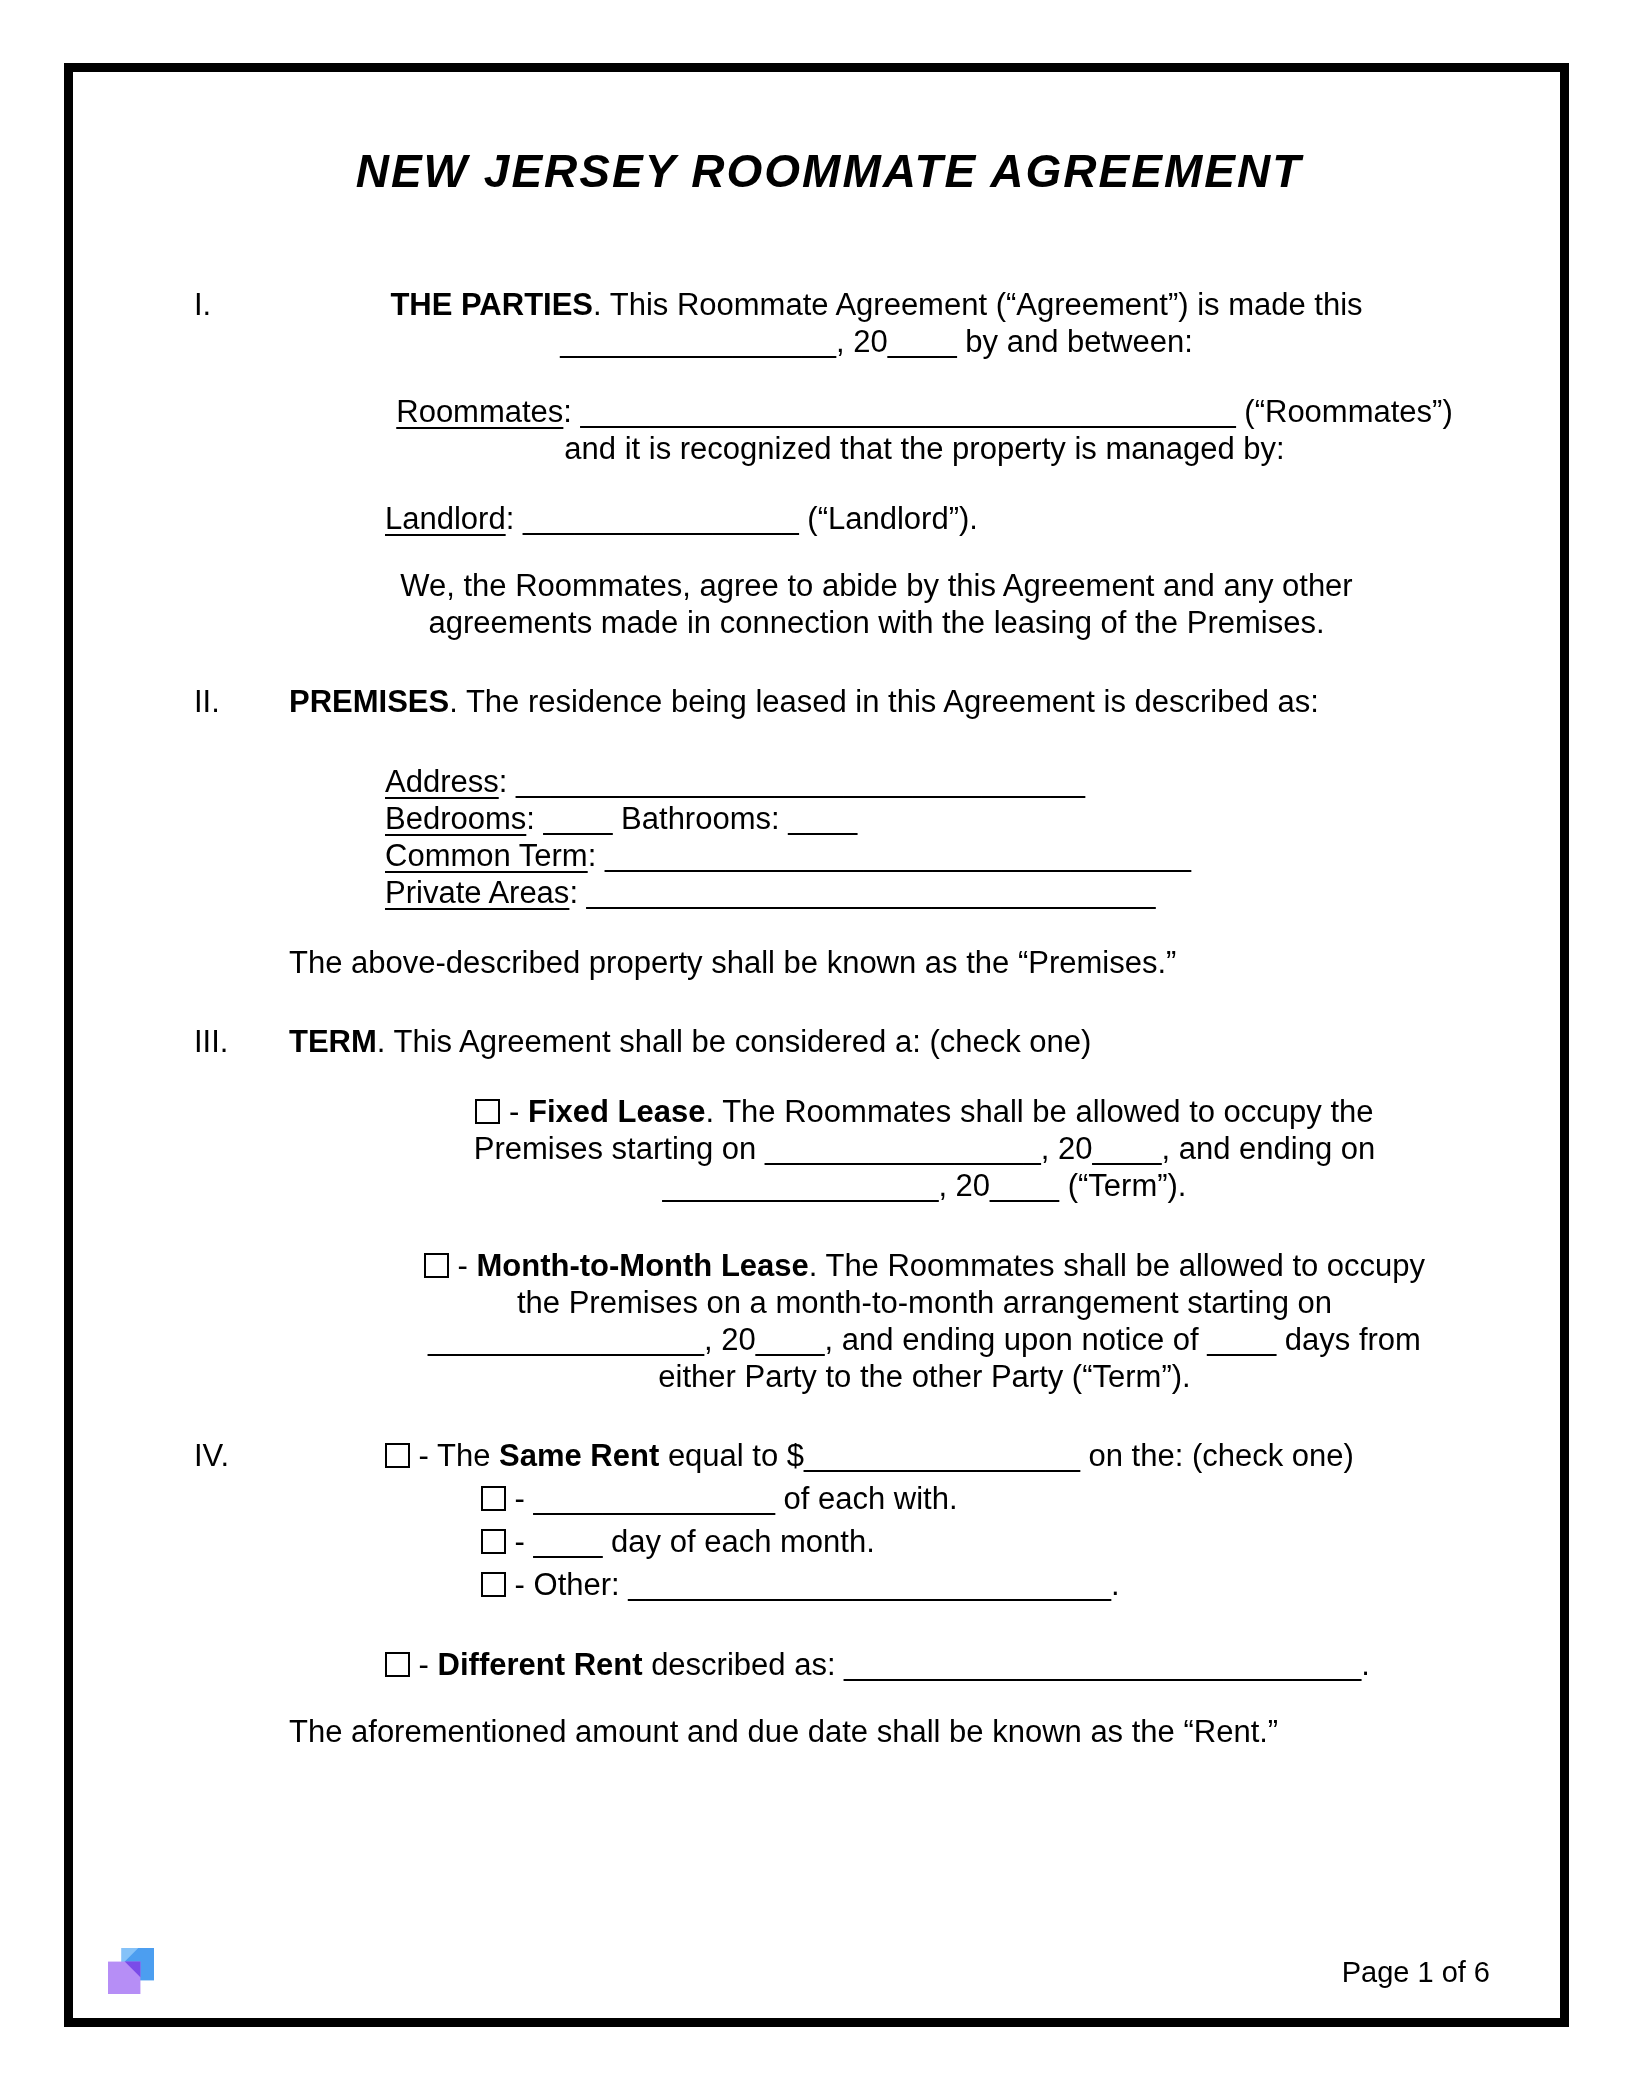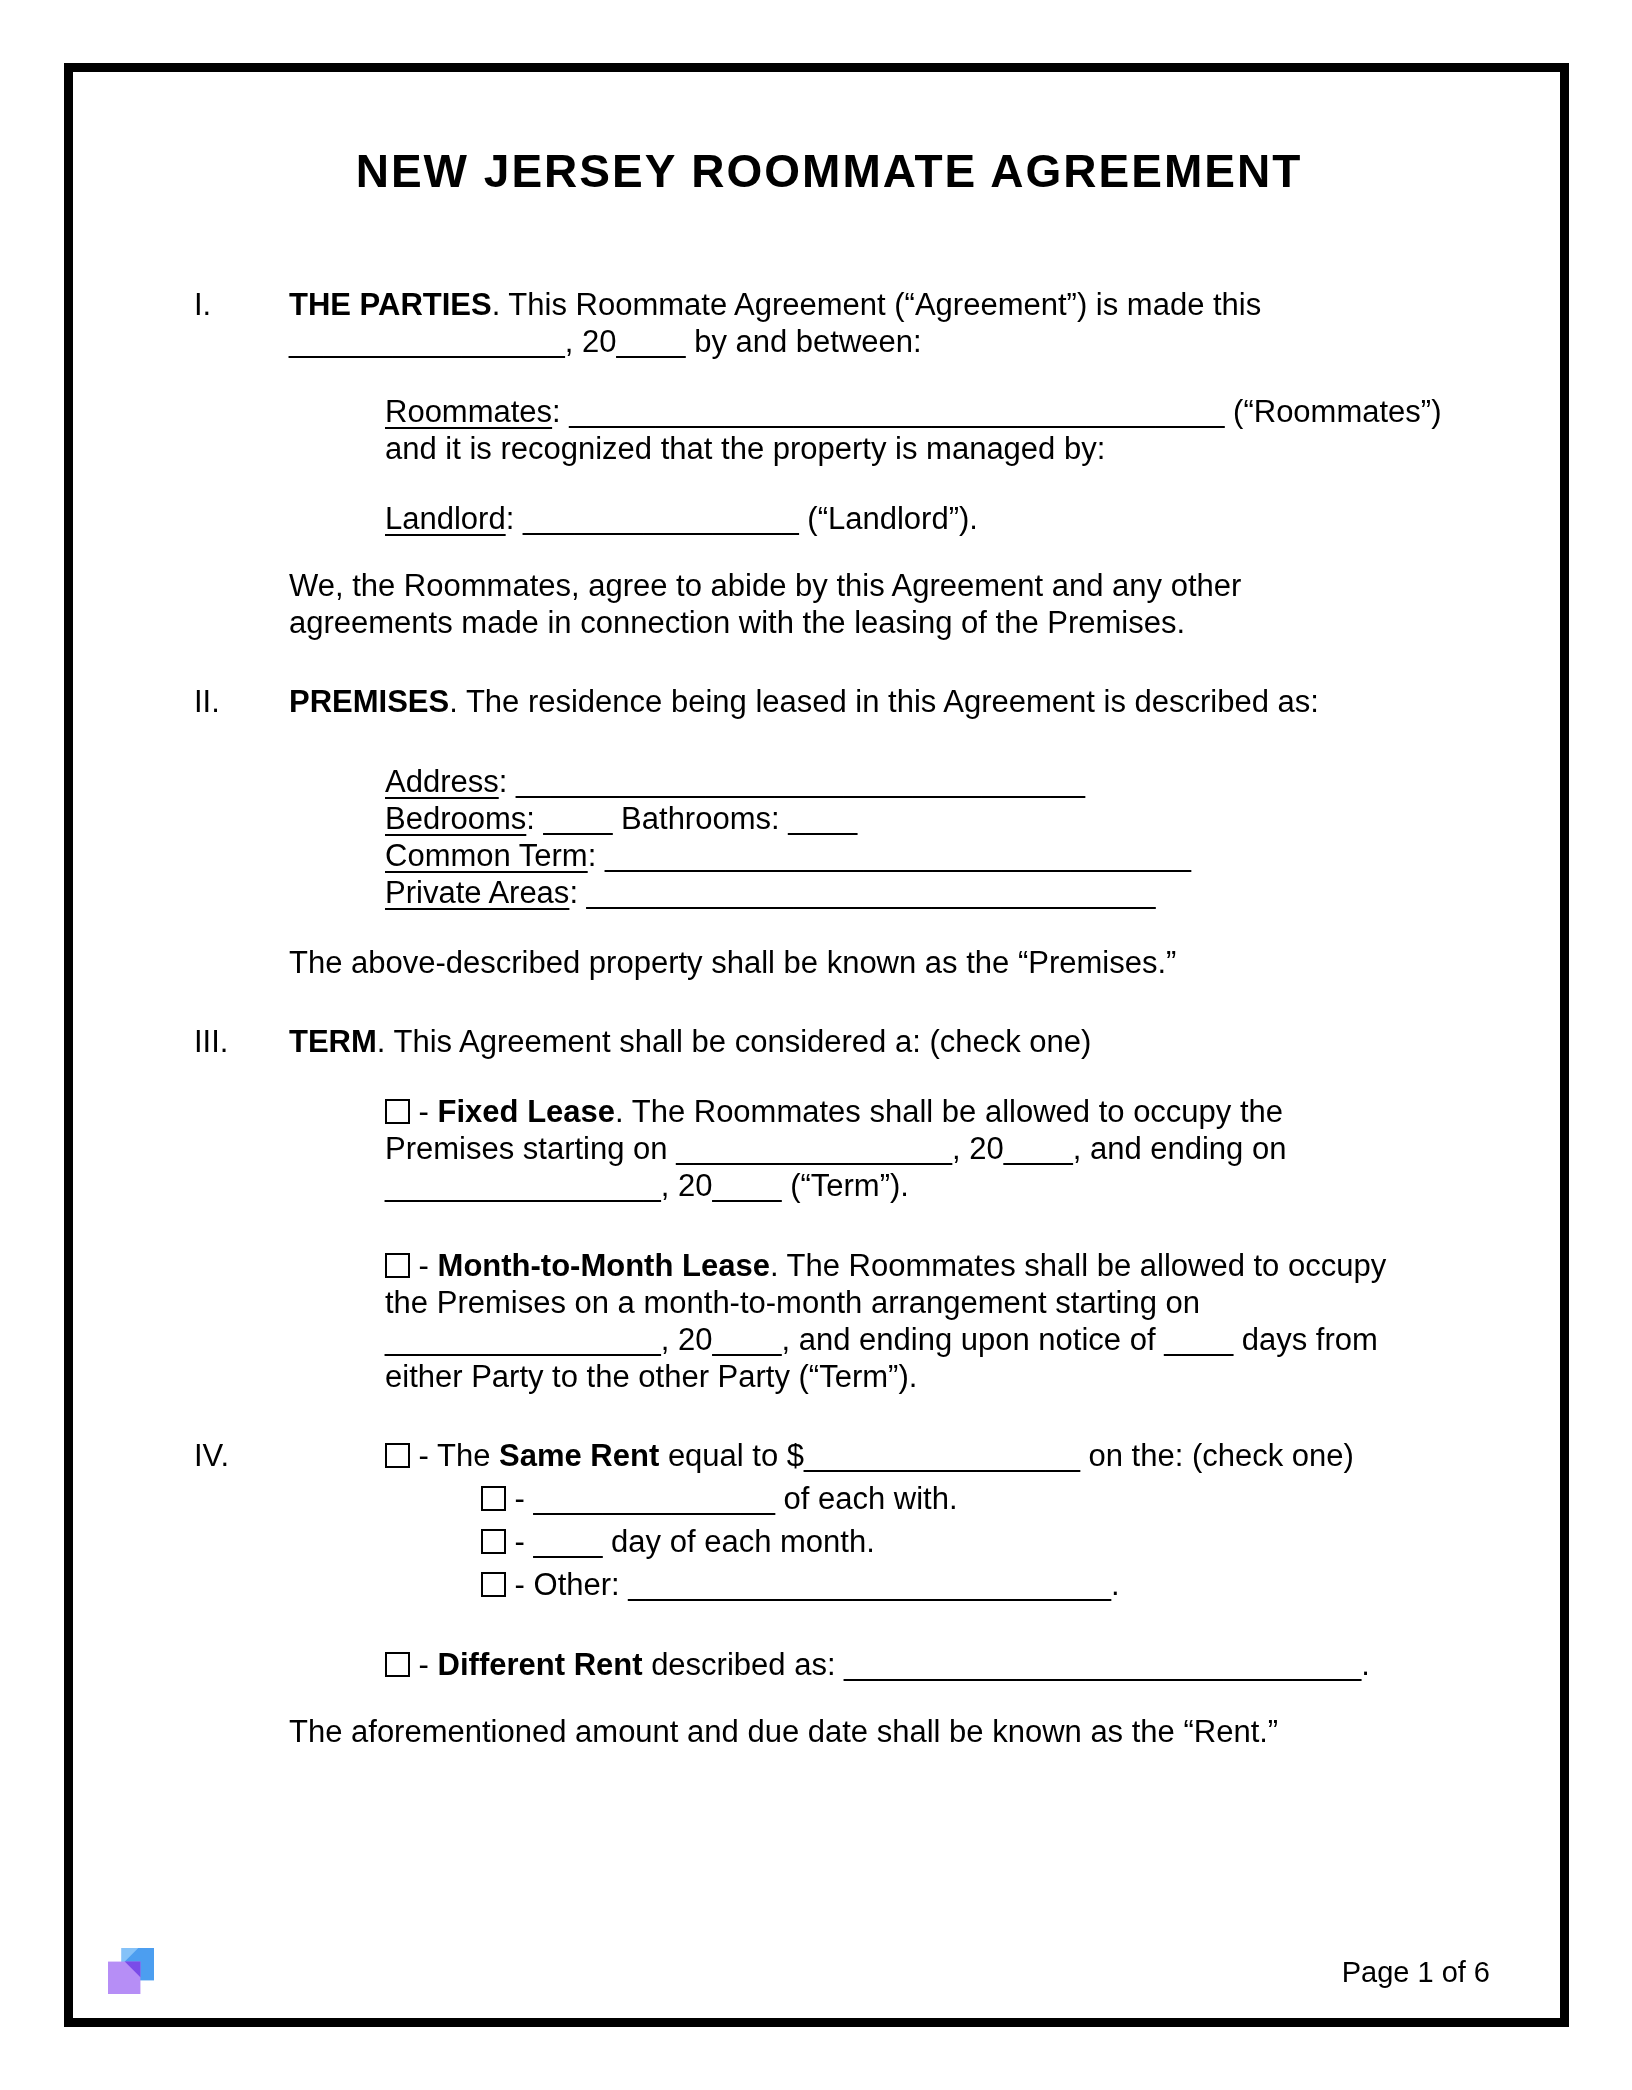--- a/index.html
+++ b/index.html
@@ -10,27 +10,27 @@
   }
   .frame{
     position:absolute;left:64px;top:63px;width:1505px;height:1964px;
     border:9px solid #000;box-sizing:border-box;background:#fff;
   }
   .content{
     position:absolute;left:121px;top:72px;right:96px;
   }
   h1.title{
     margin:0 0 88px 0;text-align:center;font-size:46px;font-weight:bold;
-    letter-spacing:2px;white-space:nowrap;
+    letter-spacing:2px;white-space:nowrap;font-style:italic;
   }
   .sec{display:flex;margin-bottom:42px;}
   .num{flex:none;width:95px;font-size:31px;line-height:37px;}
   .sb{flex:1;min-width:0;}
   p{margin:0 0 35px 0;font-size:31px;line-height:37px;}
-  .ml{white-space:pre-line;}
+  .ml{white-space:pre-line;text-align:center;}
   .ind{margin-left:96px;}
   .ind2{margin-left:192px;}
   .mb0{margin-bottom:0;}
   .mbS{margin-bottom:6px;}
   .mbP{margin-bottom:33px;}
   .mbL{margin-bottom:43px;}
   .mbD{margin-bottom:30px;}
   b.h{font-weight:bold;}
   .u{text-decoration:underline;text-decoration-thickness:2px;text-underline-offset:5px;}
   .cb{

